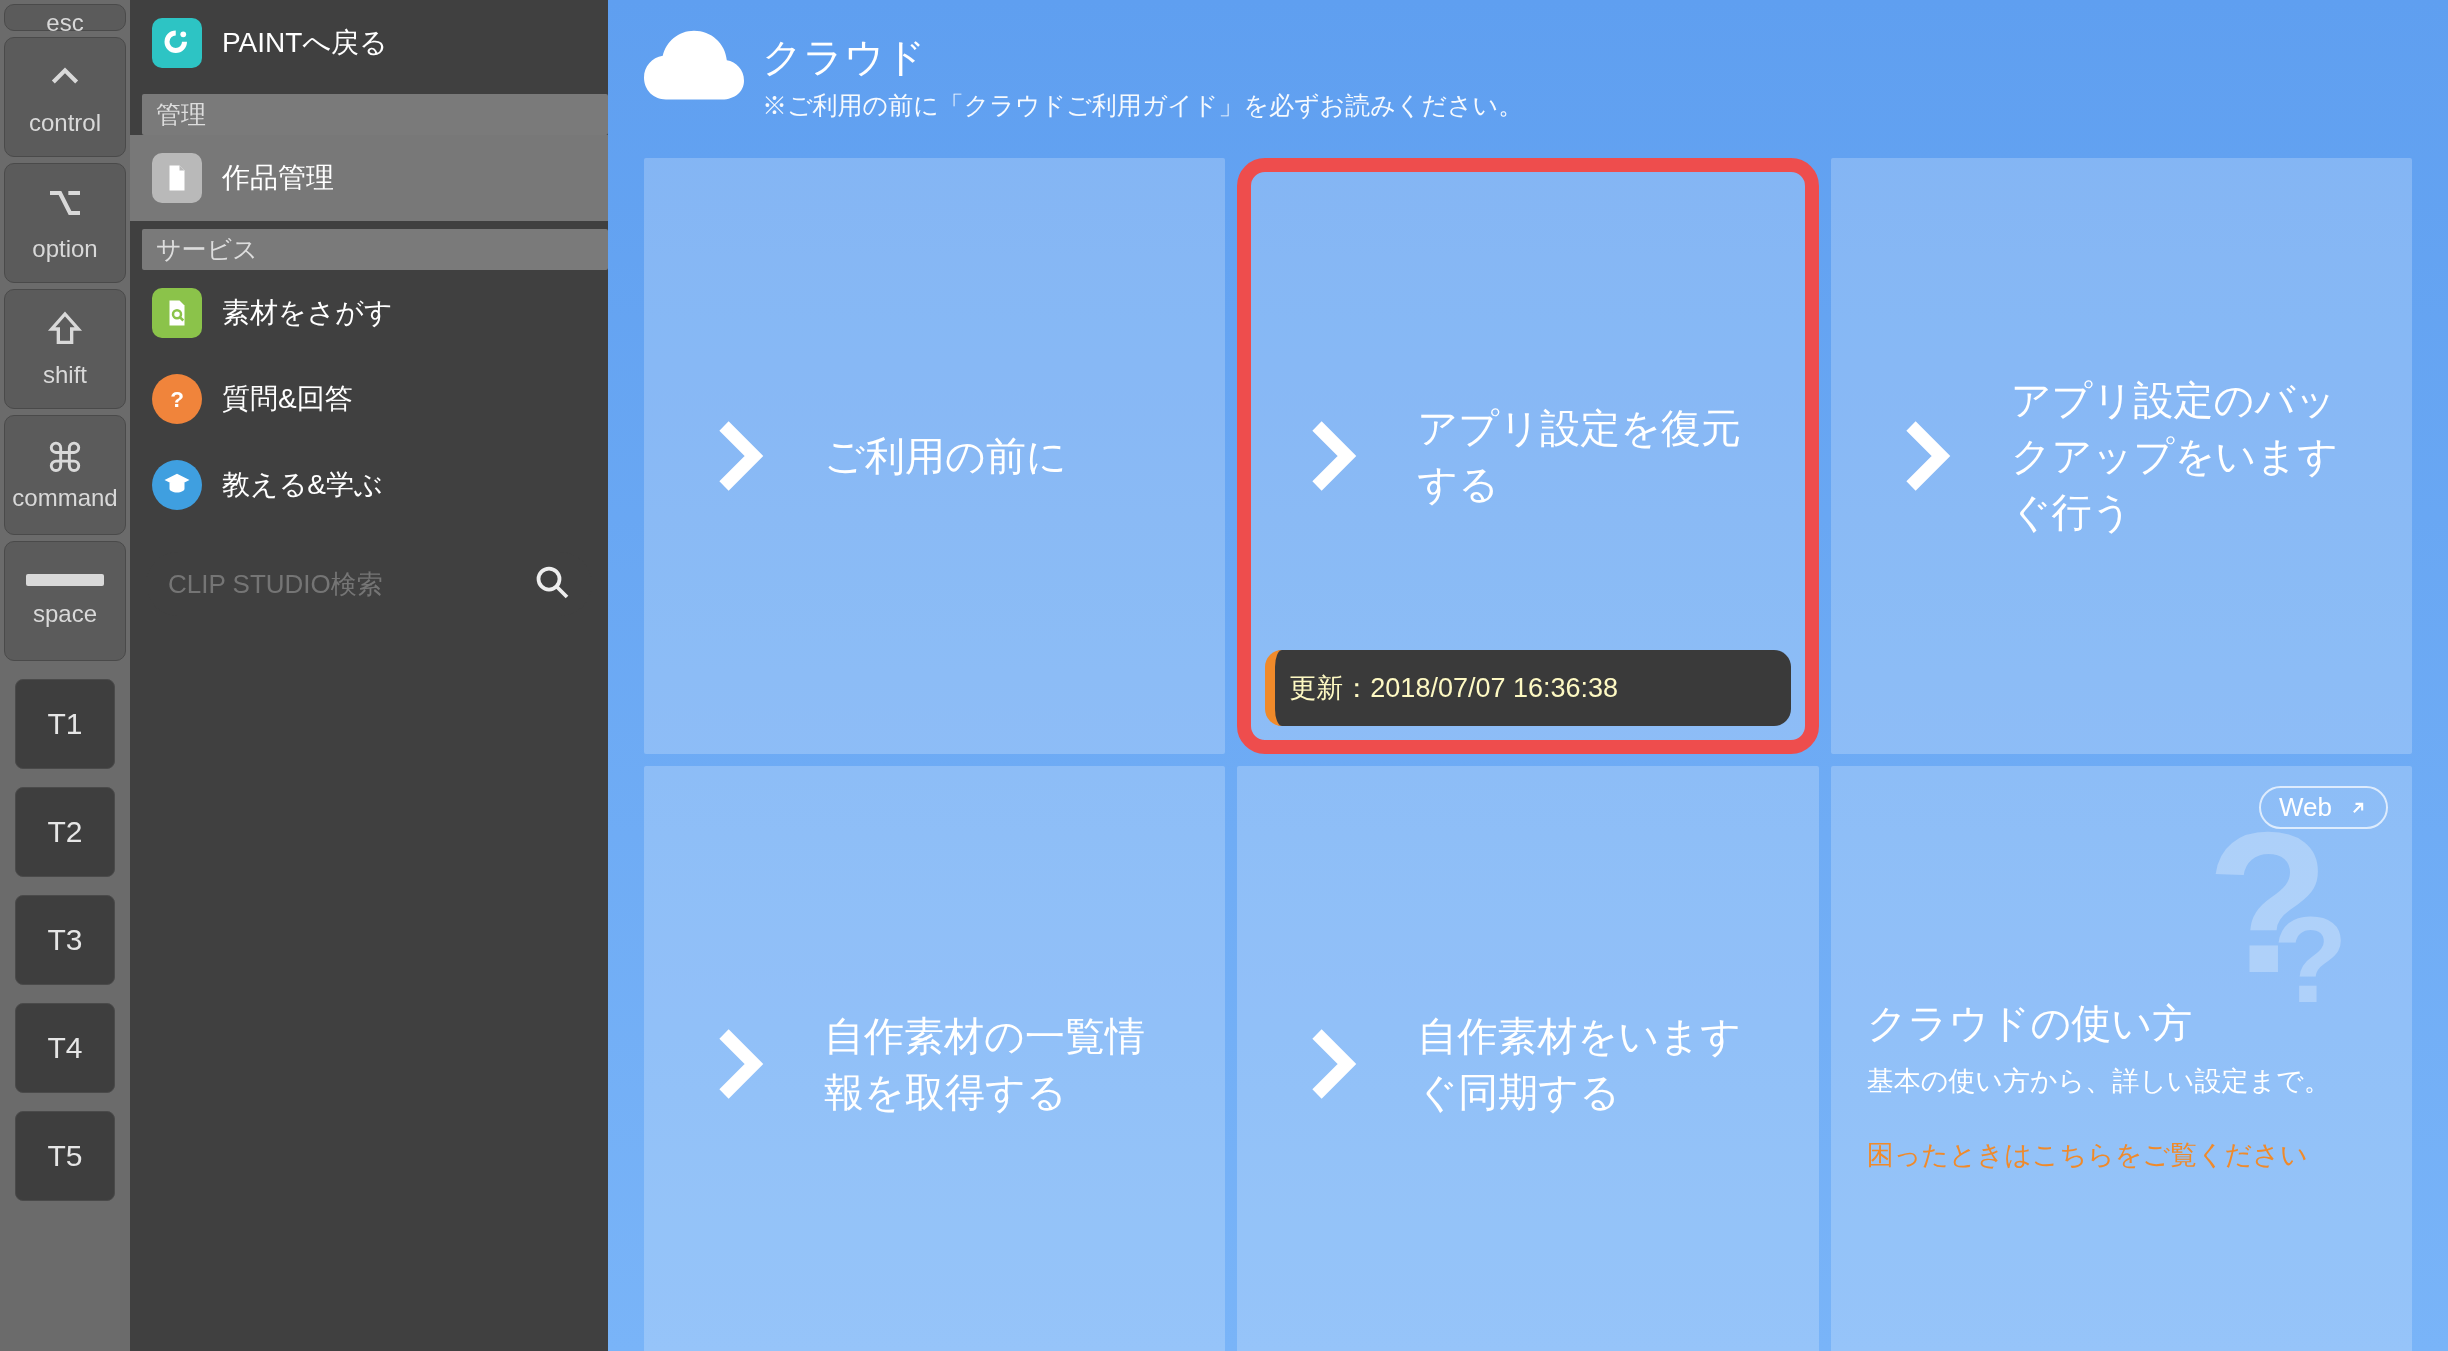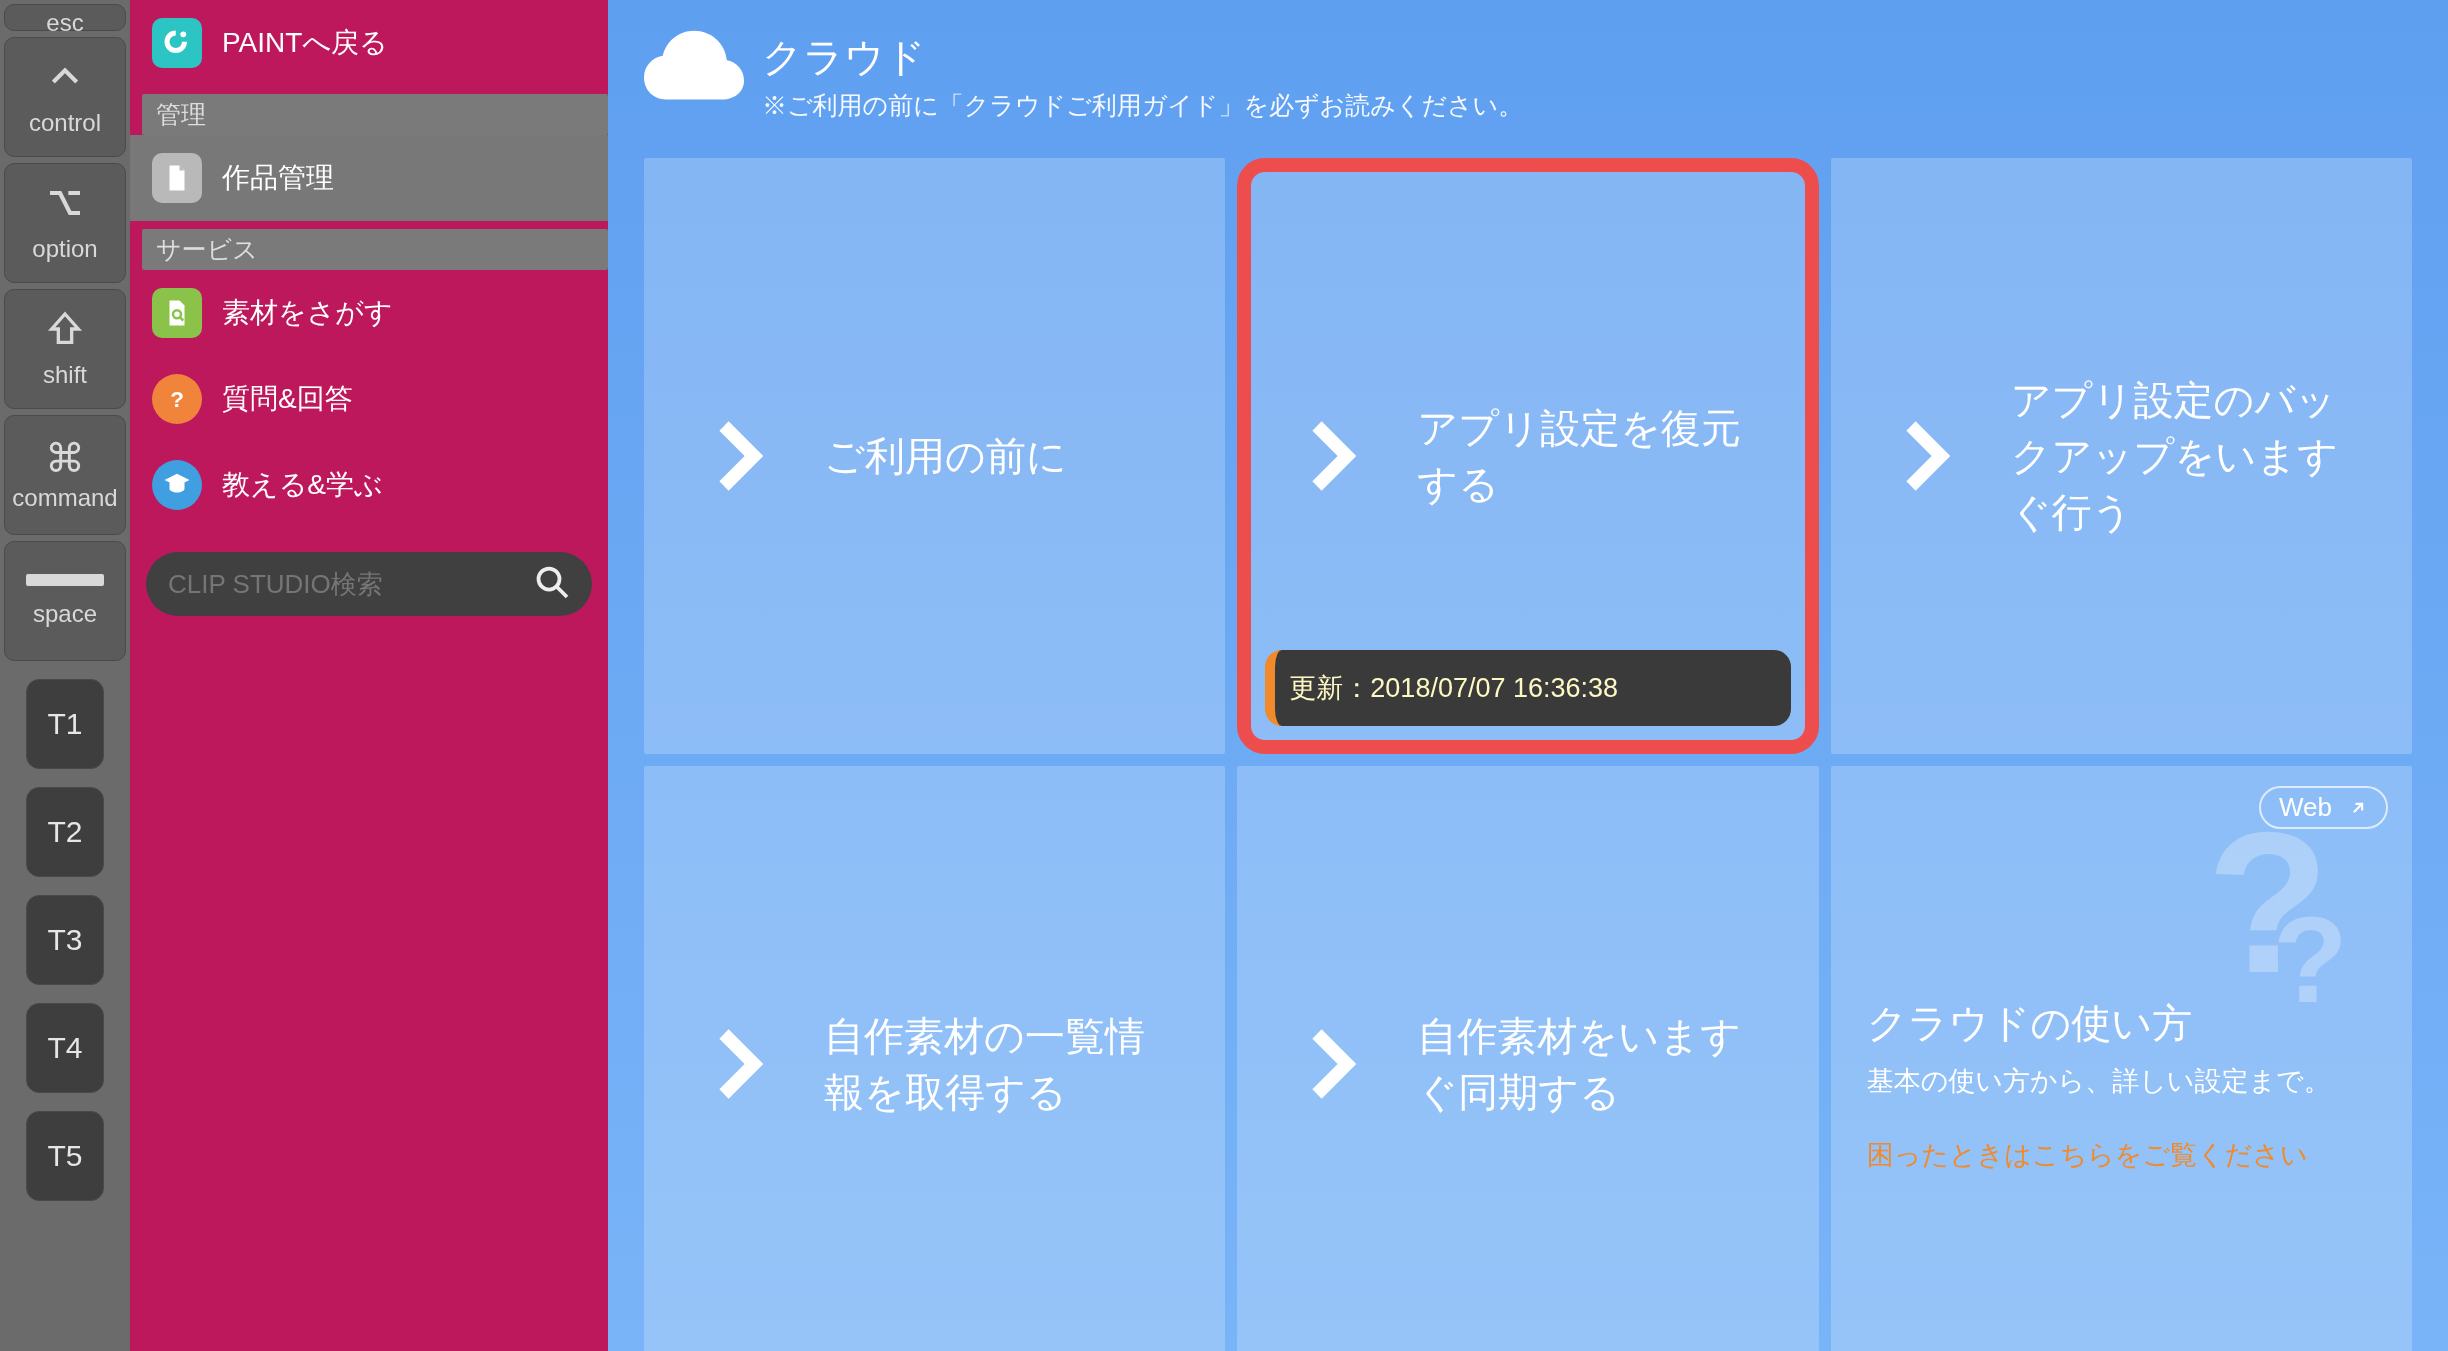--- a/index.html
+++ b/index.html
@@ -36,33 +36,33 @@
     cursor: pointer;
   }
   .key-btn.esc { height: 27px; justify-content: flex-start; padding-top: 4px; font-size: 24px; }
   .key-btn.space-bar { height: 120px; }
   .key-btn.space-bar .bar {
     width: 78px; height: 12px; background: #d9d9d9; border-radius: 2px; margin-bottom: 14px;
   }
   .key-btn.t {
     background: #3e3e3e;
     height: 90px;
-    width: 78px;
+    width: 100px;
     margin: 12px auto 0;
-    border-radius: 13px;
+    border-radius: 8px;
     font-size: 30px;
     color: #e6e6e6;
   }
   .key-sym { font-size: 40px; line-height: 1; margin-bottom: 6px; color: #d9d9d9; }
   .key-lbl { font-size: 24px; }
 
   
   .sidebar {
     width: 478px;
-    background: #be185d;
+    background: #404040;
     flex: 0 0 478px;
     display: flex;
     flex-direction: column;
     color: #fff;
   }
   .sb-item {
     display: flex;
     align-items: center;
     gap: 20px;
     padding: 18px 22px;

